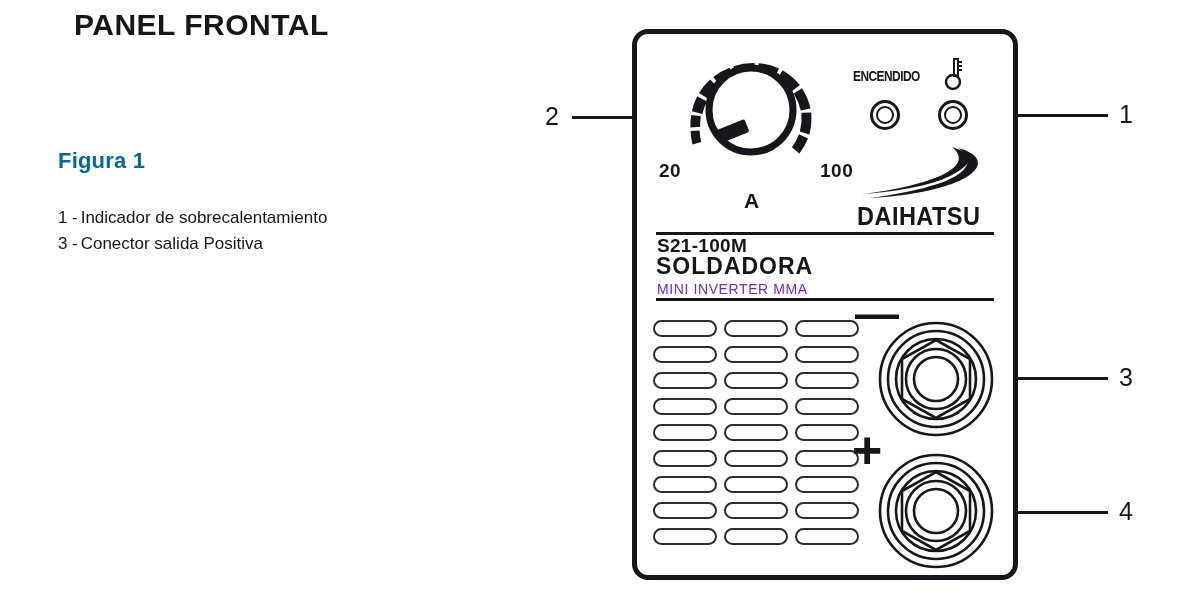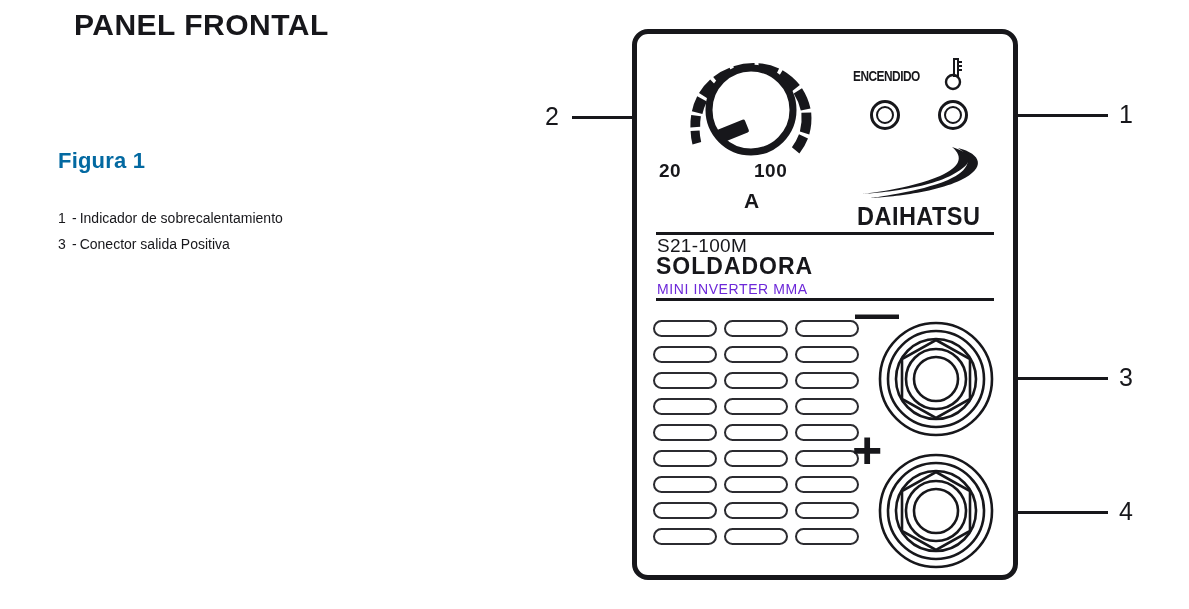--- a/index.html
+++ b/index.html
@@ -28,21 +28,21 @@
     font-size:22px;font-weight:bold;
     letter-spacing:0.2px;
     color:#0369a1;
     white-space:nowrap;
   }
   .legend{
     position:absolute;left:58px;top:205px;
     width:500px;
   }
   .legend-row{
-    font-size:14px;
+    font-size:17px;
     line-height:26px;
     color:#17171b;
     white-space:nowrap;
   }
   .legend-num{display:inline-block;min-width:11px;}
   .legend-dash{display:inline-block;padding:0 3px;}
 
   
   .callout-num{
     position:absolute;
@@ -74,21 +74,21 @@
   }
   .dial-svg{display:block;}
 
   .dial-lbl{
     position:absolute;
     font-size:19px;font-weight:bold;
     color:#17171b;
     letter-spacing:0.5px;
   }
   .dial-lbl.min{left:659px;top:160px;}
-  .dial-lbl.max{left:754px;top:160px;}
+  .dial-lbl.max{left:820px;top:160px;}
   .dial-lbl.unit{left:744px;top:189px;font-size:21px;}
 
   
   .lamp{
     position:absolute;
     width:30px;height:30px;
     border:3px solid #17171b;
     border-radius:50%;
     box-sizing:border-box;
     background:#fff;
@@ -138,21 +138,21 @@
   .rule{
     position:absolute;
     left:656px;width:338px;height:3px;
     background:#17171b;
   }
   .rule.top{top:232px;}
   .rule.bottom{top:298px;}
 
   .model-code{
     position:absolute;left:657px;top:235px;
-    font-size:19px;font-weight:normal;
+    font-size:19px;font-weight:bold;
     letter-spacing:0.3px;
     color:#17171b;white-space:nowrap;
   }
   .model-name{
     position:absolute;left:656px;top:253px;
     font-size:23px;font-weight:bold;
     letter-spacing:1px;
     color:#17171b;white-space:nowrap;
   }
   .model-sub{

